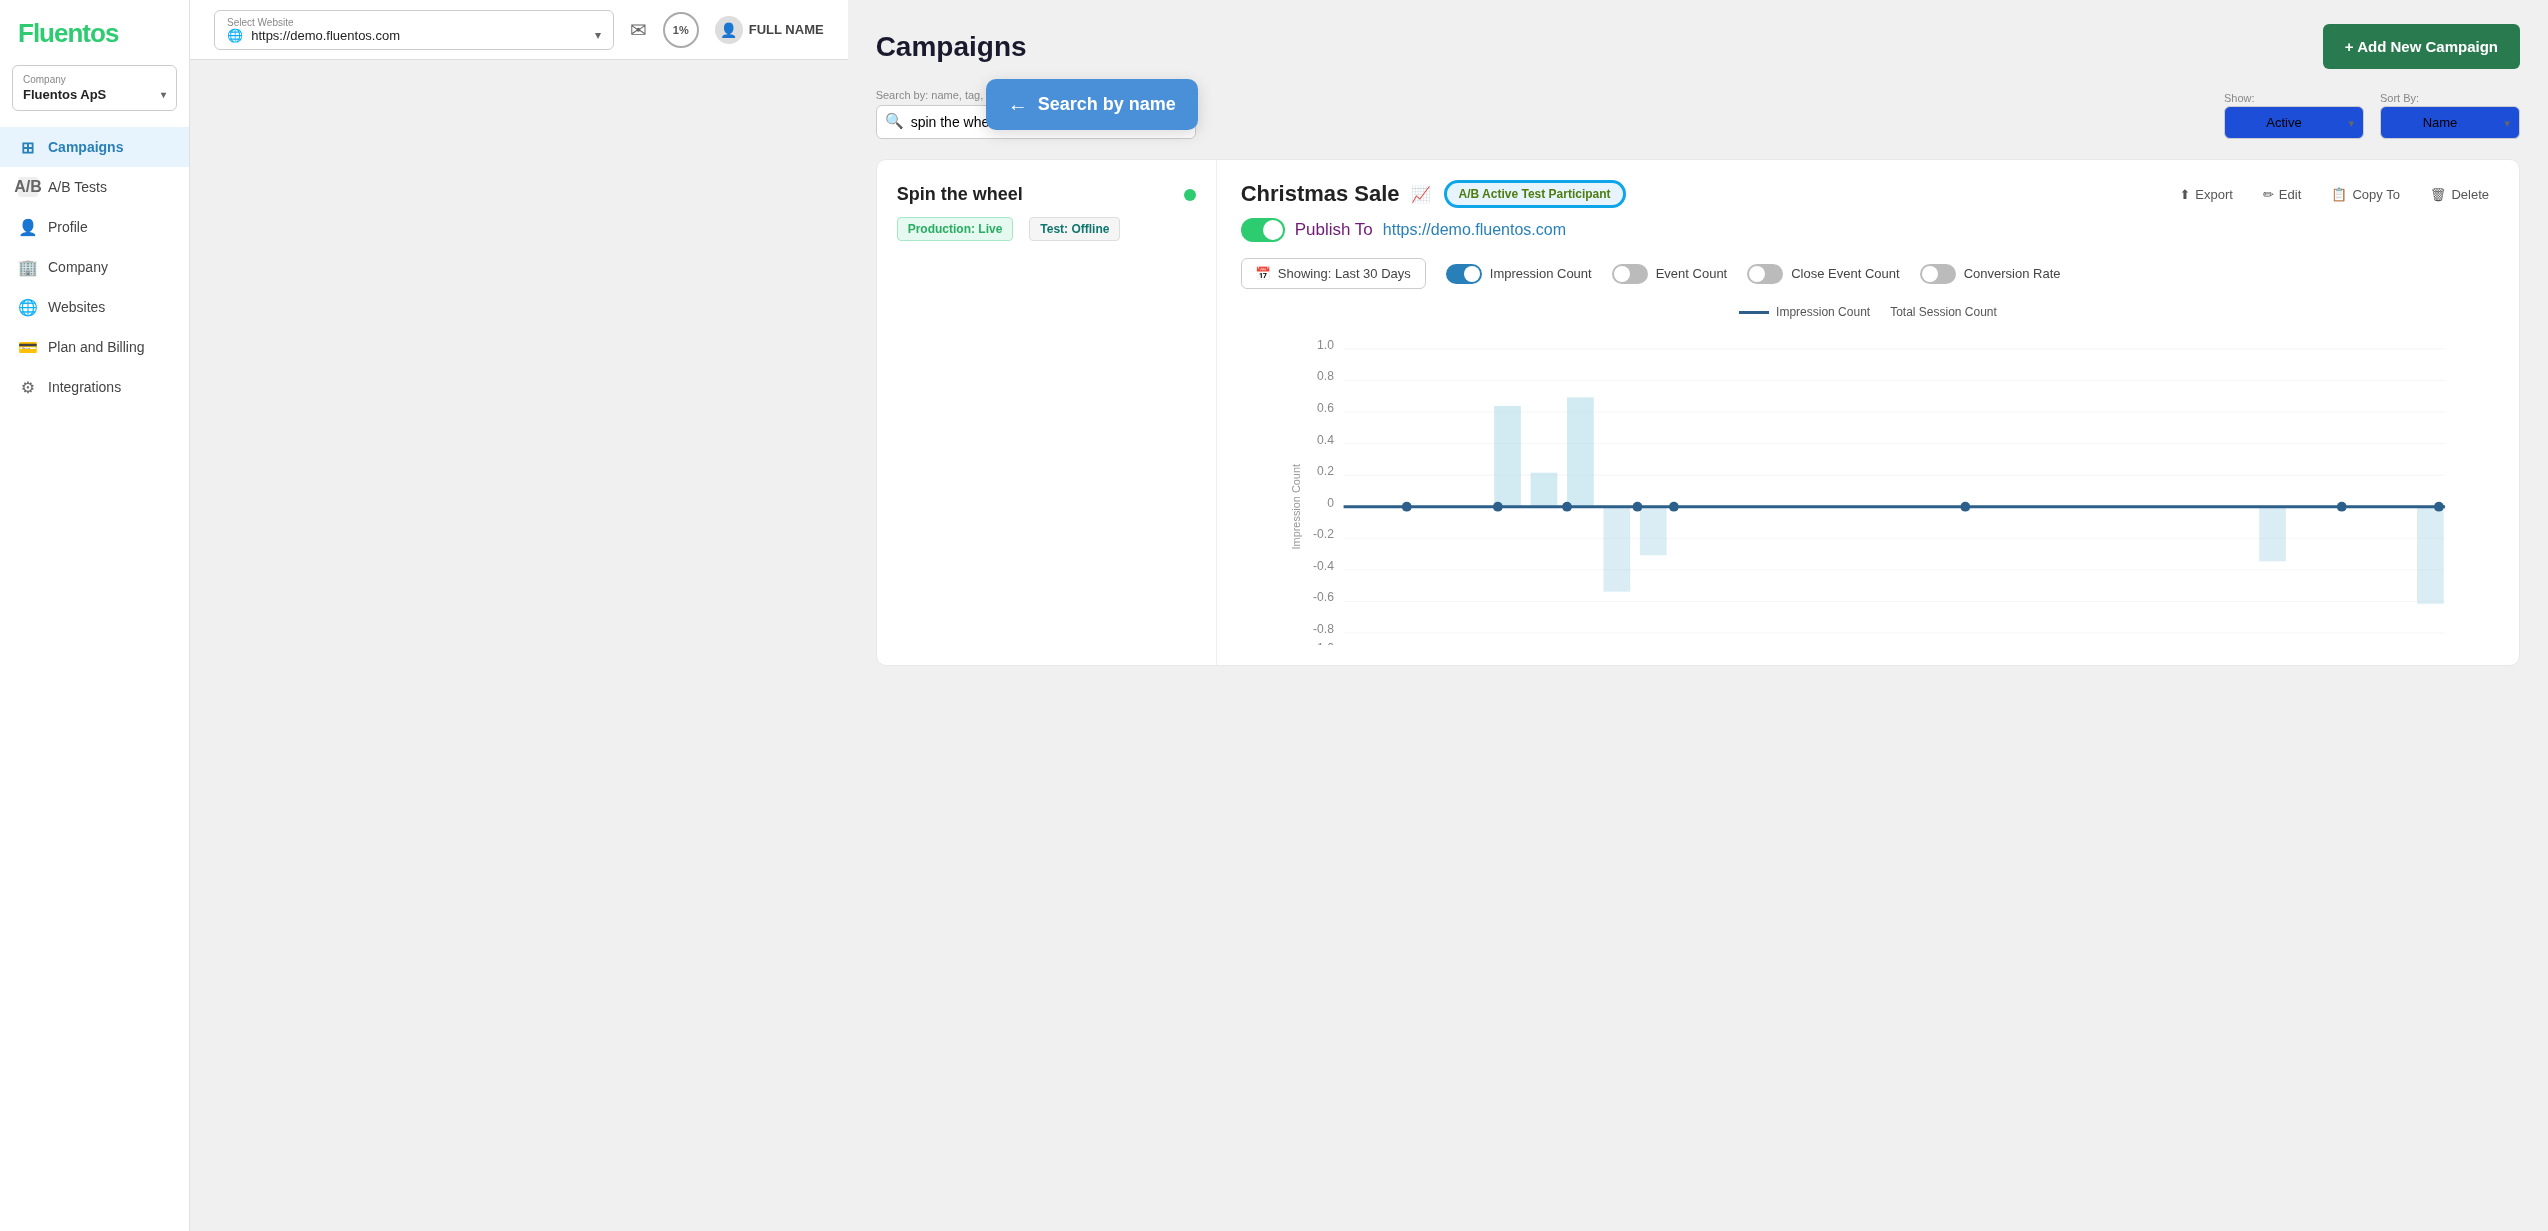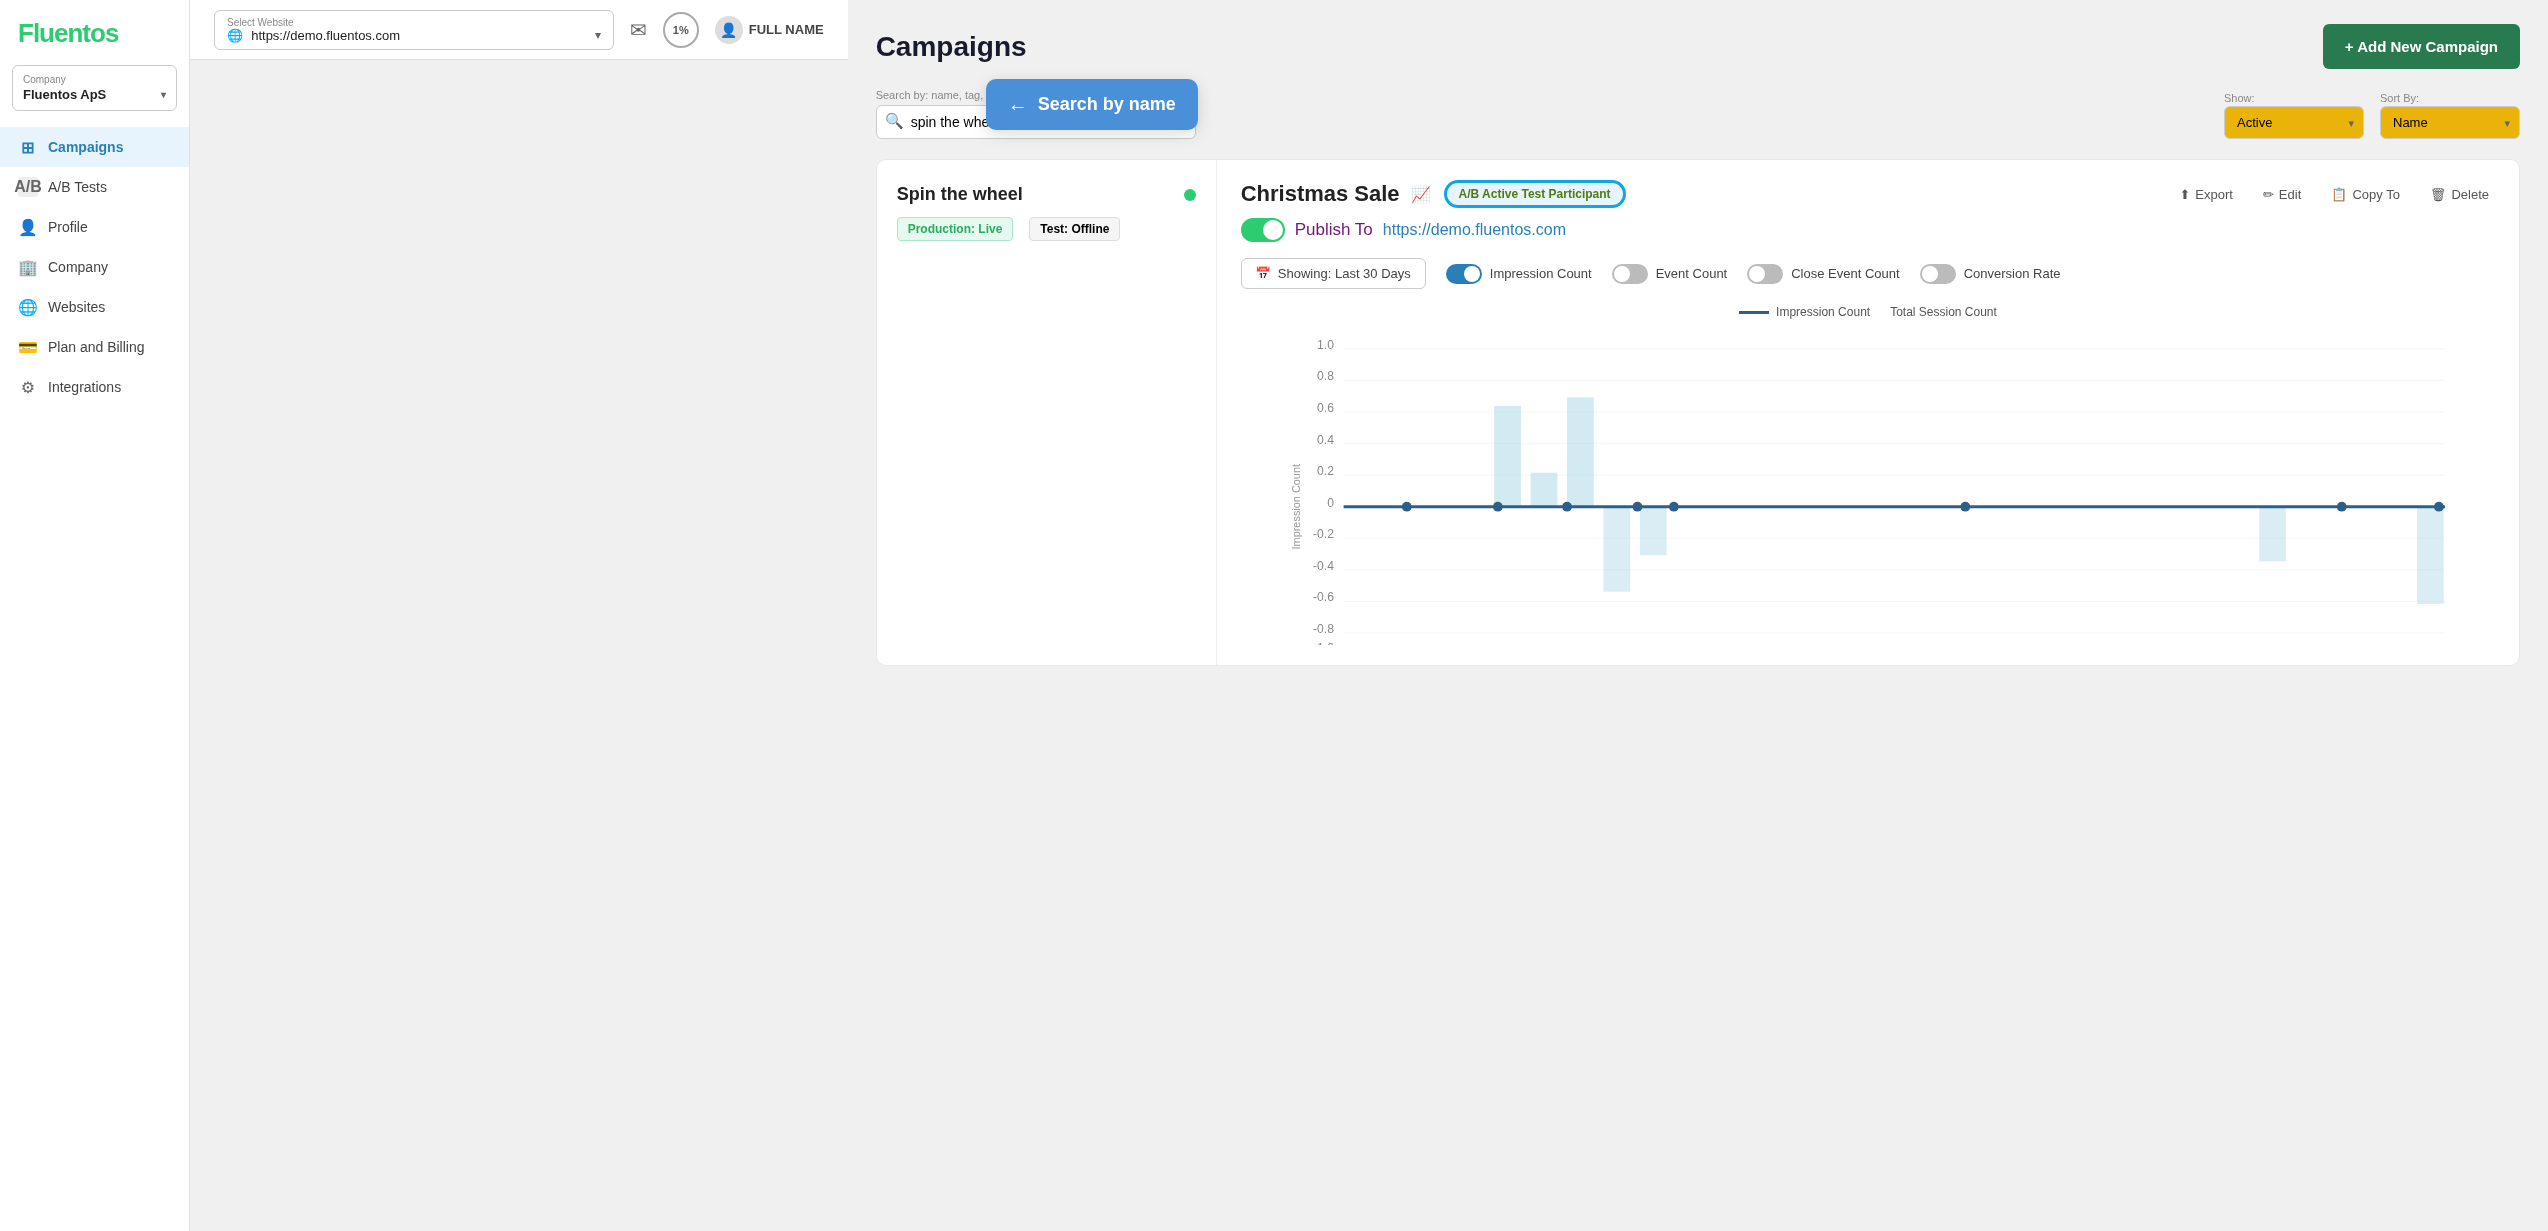--- a/index.html
+++ b/index.html
@@ -133,24 +133,25 @@
     .tooltip-arrow { font-size: 20px; }
 
     .spacer { flex: 1; }
     .filter-group { display: flex; flex-direction: column; gap: 2px; }
     .filter-group label { font-size: 11px; color: #888; }
     .filter-select {
       border: 1px solid #ccc;
       border-radius: 6px;
       padding: 8px 32px 8px 12px;
       font-size: 13px;
-      background: #eab308;
+      background: #1d4ed8;
       appearance: none;
       cursor: pointer;
       min-width: 140px;
+      text-align: center;
     }
     .select-wrapper { position: relative; }
     .select-chevron { position: absolute; right: 10px; top: 50%; transform: translateY(-50%); font-size: 11px; color: #666; pointer-events: none; }
 
     
     .campaign-card {
       background: #fff;
       border-radius: 10px;
       border: 1px solid #e8e8e8;
       overflow: hidden;
@@ -165,21 +166,21 @@
       border-right: 1px solid #eee;
       display: flex;
       flex-direction: column;
       gap: 12px;
     }
     .campaign-name-row { display: flex; align-items: center; justify-content: space-between; }
     .campaign-name { font-size: 18px; font-weight: 700; color: #222; }
     .live-dot { width: 12px; height: 12px; background: #2ecc71; border-radius: 50%; }
     .campaign-tags { display: flex; gap: 16px; flex-wrap: wrap; }
     .tag-live { background: #e6f9f0; color: #27ae60; border: 1px solid #a8e6c8; padding: 4px 10px; border-radius: 4px; font-size: 12px; font-weight: 600; }
-    .tag-offline { background: #f5f5f5; color: #000000; border: 1px solid #ddd; padding: 4px 10px; border-radius: 4px; font-size: 12px; font-weight: 600; }
+    .tag-offline { background: #f5f5f5; color: #0f766e; border: 1px solid #ddd; padding: 4px 10px; border-radius: 4px; font-size: 12px; font-weight: 600; }
 
     
     .campaign-right { flex: 1; padding: 20px 24px; }
     .campaign-right-header { display: flex; align-items: center; justify-content: space-between; margin-bottom: 10px; }
     .campaign-title-row { display: flex; align-items: center; gap: 12px; }
     .campaign-title { font-size: 22px; font-weight: 700; color: #222; }
     .chart-icon { font-size: 16px; color: #aaa; }
     .ab-badge { background: #e8f4fd; color: #4d7c0f; border: 3px solid #0ea5e9; padding: 4px 12px; border-radius: 20px; font-size: 12px; font-weight: 600; }
 
     .campaign-actions { display: flex; align-items: center; gap: 18px; }

